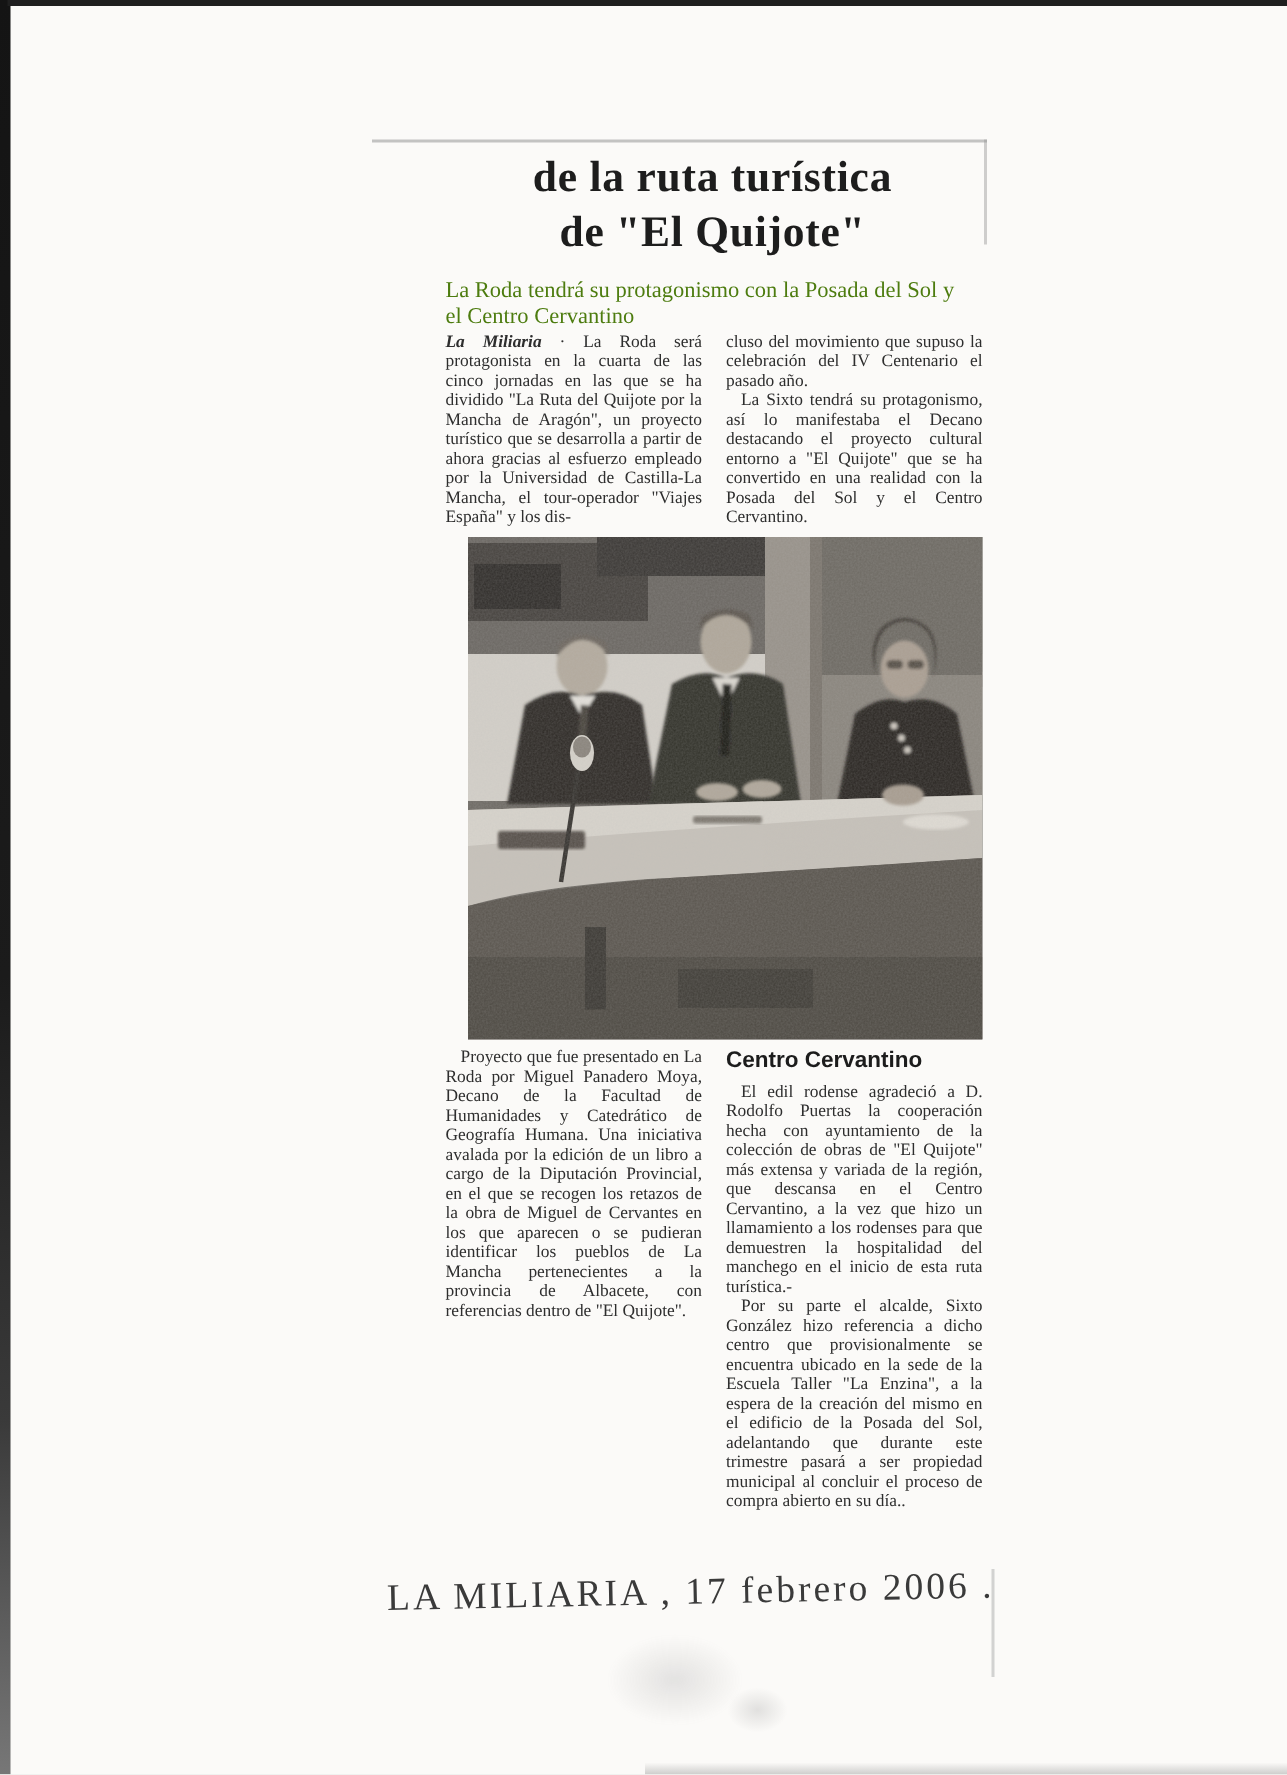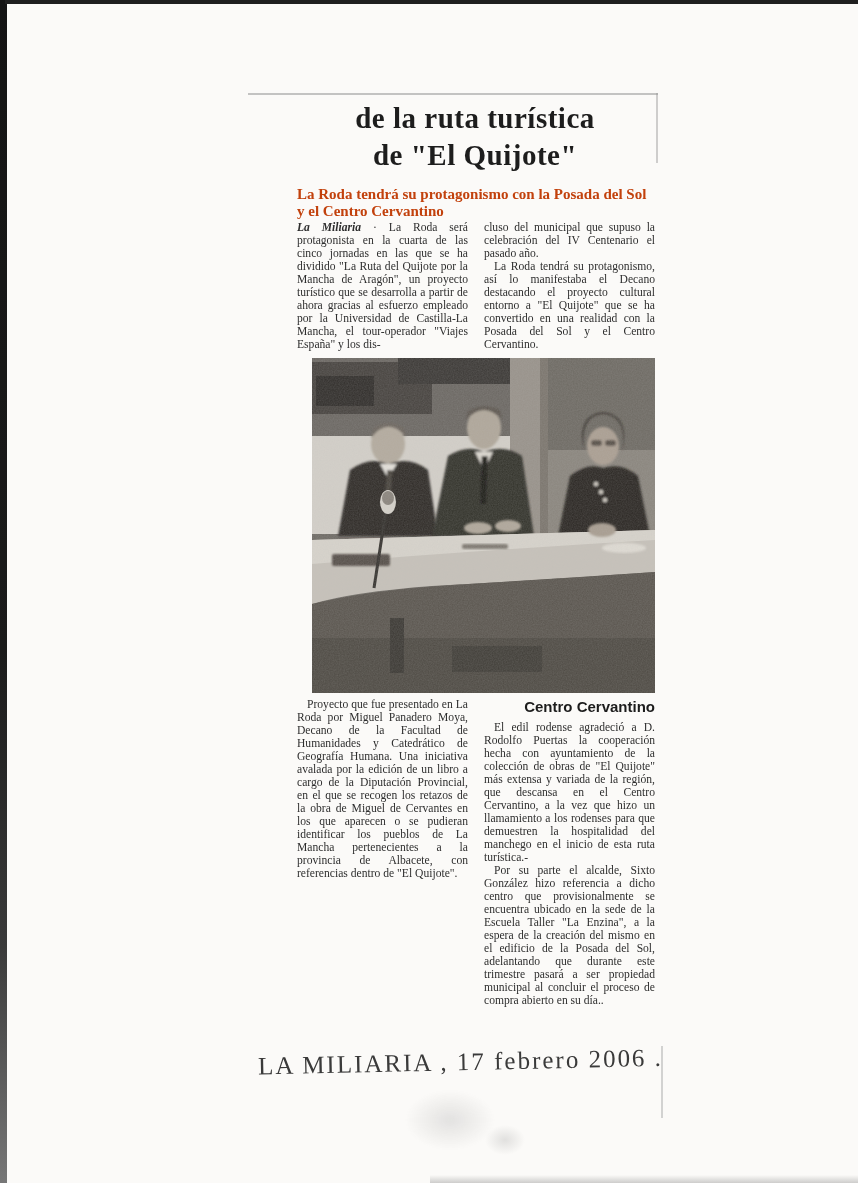--- a/index.html
+++ b/index.html
@@ -16,33 +16,33 @@
   .clip-corner-right{position:absolute;left:656px;top:93px;width:2px;height:70px;background:rgba(150,150,150,.45);}
   .clip-right-low{position:absolute;left:661px;top:1046px;width:2px;height:72px;background:rgba(150,150,150,.4);}
 
   .headline{
     position:absolute;left:295px;top:100px;width:360px;margin:0;
     text-align:center;font-weight:bold;font-size:29px;line-height:37px;color:#1d1d1d;
     letter-spacing:.5px;
   }
   .subhead{
     position:absolute;left:297px;top:186px;width:352px;margin:0;
-    font-weight:bold;font-size:15px;line-height:17px;color:#c2410c;
+    font-weight:normal;font-size:15px;line-height:17px;color:#4d7c0f;
   }
   .cols{position:absolute;display:flex;gap:16px;}
   .cols-top{left:297px;top:221px;width:358px;}
   .cols-bottom{left:297px;top:698px;width:358px;}
   .col{width:172px;}
   .col p{
     margin:0;font-size:11.6px;line-height:13px;text-align:justify;color:#2e2e2e;
   }
   .col p.indent{text-indent:10px;}
   .byline{font-weight:bold;font-style:italic;}
   .section-heading{
-    margin:0 0 6px 0;text-align:right;
+    margin:0 0 6px 0;text-align:left;
     font-family:"Liberation Sans", sans-serif;font-weight:bold;font-size:15px;color:#1c1c1c;
   }
 
   .photo{
     position:absolute;left:312px;top:358px;width:343px;height:335px;
     background:#6e6a64;overflow:hidden;
   }
 
   .handwriting{
     position:absolute;left:258px;top:1048px;width:420px;
@@ -74,22 +74,22 @@
     <span>de "El Quijote"</span>
   </h1>
 
   <h2 class="subhead">La Roda tendrá su protagonismo con la Posada del Sol y el Centro Cervantino</h2>
 
   <div class="cols cols-top">
     <div class="col">
       <p><span class="byline">La Miliaria</span><span> · La Roda será protagonista en la cuarta de las cinco jornadas en las que se ha dividido "La Ruta del Quijote por la Mancha de Aragón", un proyecto turístico que se desarrolla a partir de ahora gracias al esfuerzo empleado por la Universidad de Castilla-La Mancha, el tour-operador "Viajes España" y los dis-</span></p>
     </div>
     <div class="col">
-      <p>cluso del municipal que supuso la celebración del IV Centenario el pasado año.</p>
-      <p class="indent">La Roda tendrá su protagonismo, así lo manifestaba el Decano destacando el proyecto cultural entorno a "El Quijote" que se ha convertido en una realidad con la Posada del Sol y el Centro Cervantino.</p>
+      <p>cluso del movimiento que supuso la celebración del IV Centenario el pasado año.</p>
+      <p class="indent">La Sixto tendrá su protagonismo, así lo manifestaba el Decano destacando el proyecto cultural entorno a "El Quijote" que se ha convertido en una realidad con la Posada del Sol y el Centro Cervantino.</p>
     </div>
   </div>
 
   <div class="photo">
     <svg width="343" height="335" viewBox="0 0 343 335" xmlns="http://www.w3.org/2000/svg">
       <defs>
         <filter id="grain" x="0" y="0" width="100%" height="100%">
           <feTurbulence type="fractalNoise" baseFrequency="0.8" numOctaves="2" stitchTiles="stitch"></feTurbulence>
           <feColorMatrix type="matrix" values="0 0 0 0 0.5  0 0 0 0 0.5  0 0 0 0 0.5  0 0 0 0.5 0"></feColorMatrix>
         </filter>

